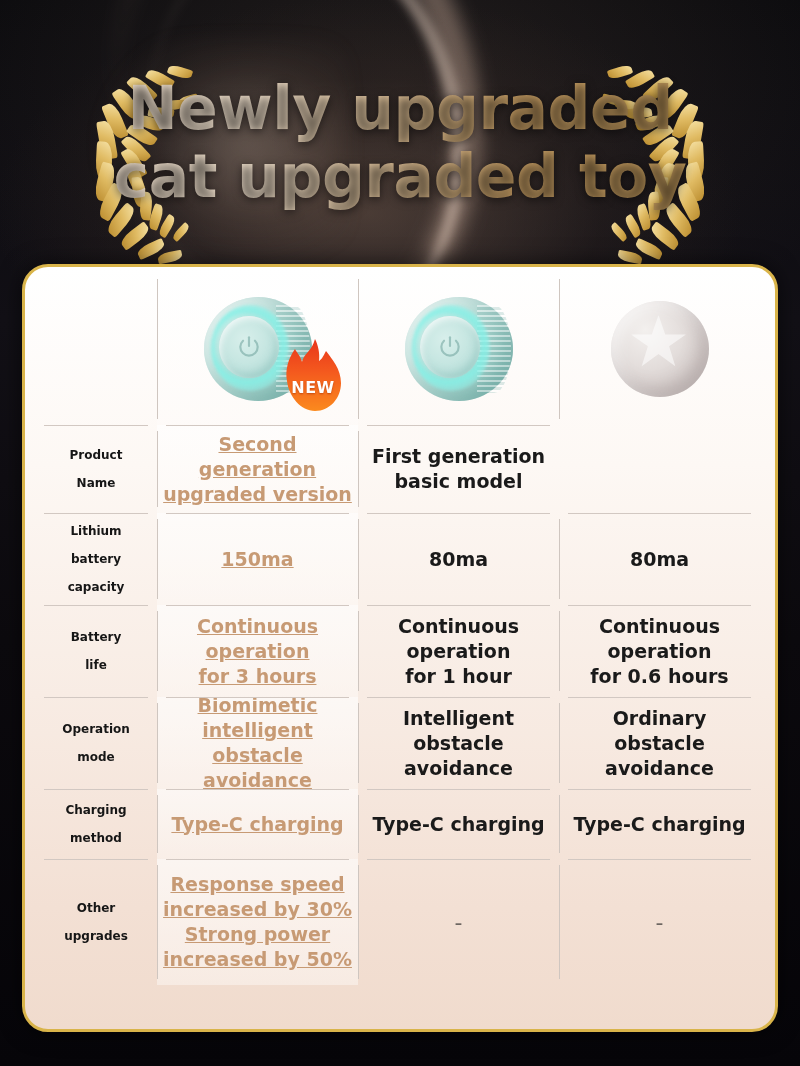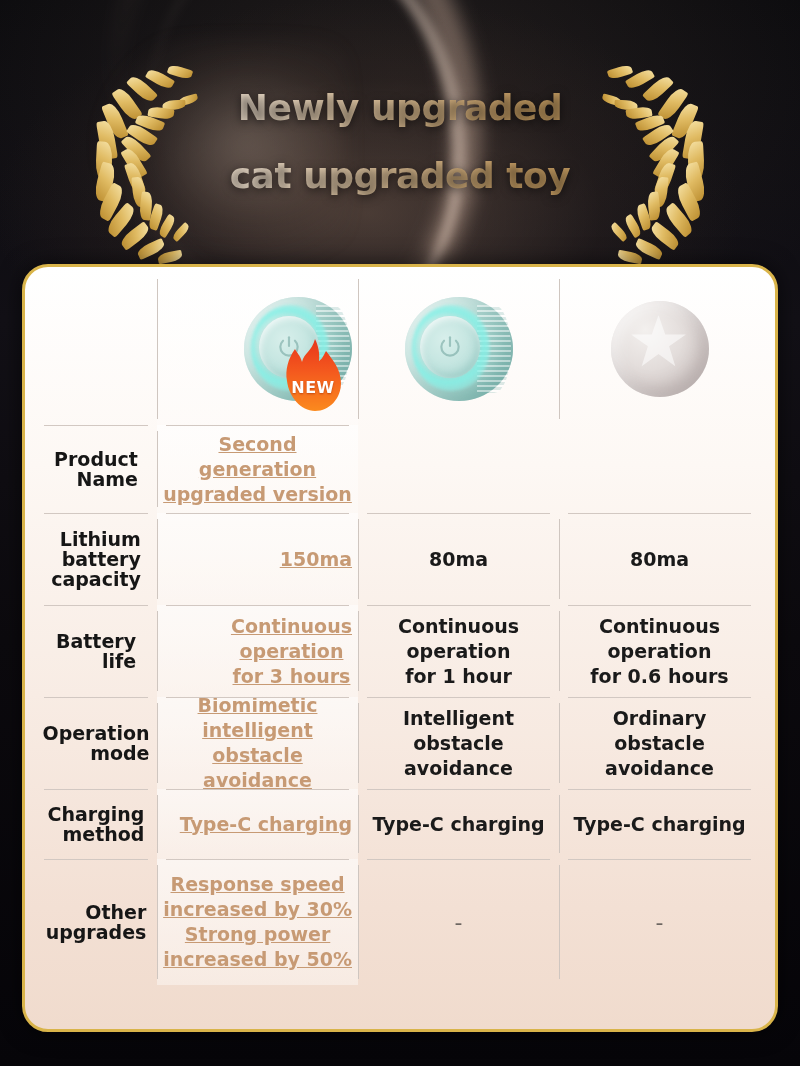--- a/index.html
+++ b/index.html
@@ -90,21 +90,21 @@
     position: absolute;
     left: 0;
     top: 74px;
     width: 800px;
     text-align: center;
     z-index: 4;
   }
   .title-line {
     font-family: "DejaVu Sans", sans-serif;
     font-weight: bold;
-    font-size: 36px;
+    font-size: 60px;
     line-height: 68px;
     letter-spacing: -0.5px;
     color: #e8d3bd;
     background: linear-gradient(100deg, #f2e3d2 0%, #efdfcb 32%, #c9a066 64%, #b08b4e 100%);
     -webkit-background-clip: text;
     background-clip: text;
     -webkit-text-fill-color: transparent;
     text-shadow: 0 2px 10px rgba(0,0,0,0.55);
   }
 
@@ -174,30 +174,28 @@
     position: absolute;
     left: 9px;
     right: 9px;
     top: 0;
     height: 1px;
     background: #d2c8c2;
   }
 
   .highlight-col {
     background: linear-gradient(180deg, rgba(255,255,255,0.65) 0%, rgba(255,252,250,0.45) 100%);
-    justify-content: flex-end;
   }
 
   .label-text {
     font-family: "DejaVu Sans", sans-serif;
     font-weight: bold;
-    font-size: 19px;
-    line-height: 20px;
+    font-size: 12px;
+    line-height: 28px;
     color: #161616;
-    text-align: right;
   }
   .val-text {
     font-family: "DejaVu Sans", sans-serif;
     font-weight: bold;
     font-size: 19px;
     line-height: 25px;
     color: #1a1a1a;
   }
   .val-text.accent {
     color: #c79a74;
@@ -430,20 +428,23 @@
         </div>
       </div>
 
       <div class="row r-name">
         <div class="cell label-col hsep">
           <div class="label-text" id="lbl-product_name">Product<br>Name</div>
         </div>
         <div class="cell data-col vsep hsep highlight-col">
           <div class="val-text accent" id="c0-product_name">Second generation<br>upgraded version</div>
         </div>
+        <div class="cell data-col vsep hsep">
+          <div class="val-text" id="c1-product_name">First generation<br>basic model</div>
+        </div>
       </div>
 
       <div class="row r-battery">
         <div class="cell label-col hsep">
           <div class="label-text" id="lbl-battery_capacity">Lithium<br>battery<br>capacity</div>
         </div>
         <div class="cell data-col vsep hsep highlight-col">
           <div class="val-text accent" id="c0-battery_capacity">150ma</div>
         </div>
         <div class="cell data-col vsep hsep">

